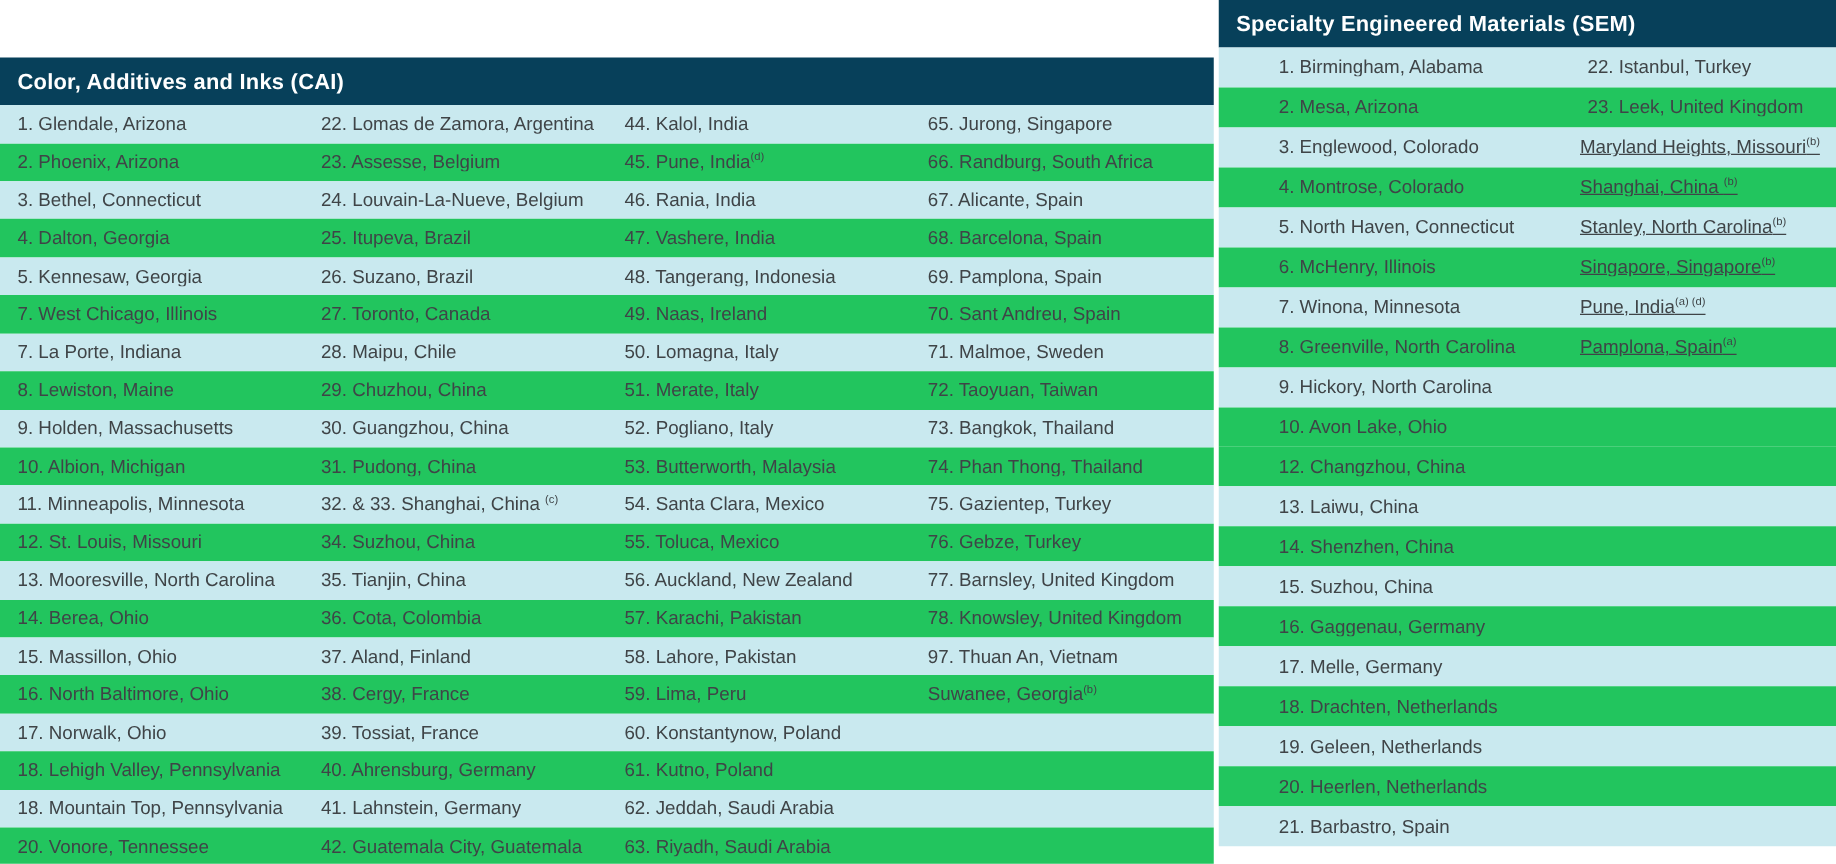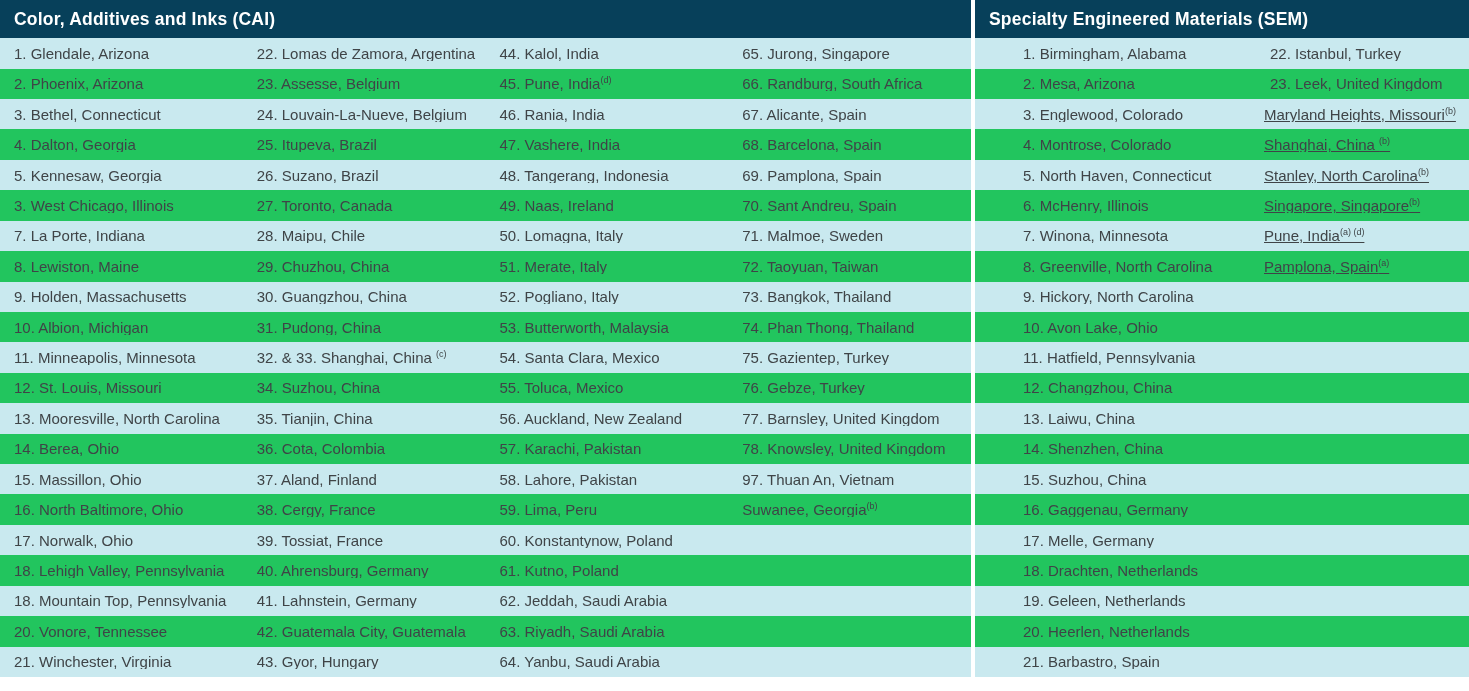--- a/index.html
+++ b/index.html
@@ -3,21 +3,21 @@
 <meta charset="utf-8">
 <style>
   * { margin:0; padding:0; box-sizing:border-box; }
   html,body { background:#ffffff; }
   body {
     width:1469px; height:691px; overflow:hidden;
     font-family:"Liberation Sans", sans-serif;
   }
   .wrap { display:flex; width:1469px; height:691px; }
   .loc-table { display:flex; flex-direction:column; }
-  .loc-table.cai { width:971px; margin-right:4px; }
+  .loc-table.cai { width:971px; margin-right:4px;margin-top:46px; }
   .loc-table.sem { width:494px; }
   .thead {
     height:38px; flex:0 0 38px;
     background:var(--header-bg,#07405a);
     color:var(--header-text,#ffffff);
     font-weight:bold; font-size:17.5px; letter-spacing:.2px;
     display:flex; align-items:center; padding-left:14px;
   }
   .tbody { height:639px; flex:0 0 639px; display:flex; flex-direction:column;justify-content:flex-end; }
   .row { flex:1 1 auto; display:flex; align-items:center; background:#22c55e; }
@@ -66,21 +66,21 @@
           <div class="cell">47. Vashere, India</div>
           <div class="cell">68. Barcelona, Spain</div>
         </div>
         <div class="row odd">
           <div class="cell">5. Kennesaw, Georgia</div>
           <div class="cell">26. Suzano, Brazil</div>
           <div class="cell">48. Tangerang, Indonesia</div>
           <div class="cell">69. Pamplona, Spain</div>
         </div>
         <div class="row">
-          <div class="cell">3. West Chicago, Illinois</div>
+          <div class="cell">7. West Chicago, Illinois</div>
           <div class="cell">27. Toronto, Canada</div>
           <div class="cell">49. Naas, Ireland</div>
           <div class="cell">70. Sant Andreu, Spain</div>
         </div>
         <div class="row odd">
           <div class="cell">7. La Porte, Indiana</div>
           <div class="cell">28. Maipu, Chile</div>
           <div class="cell">50. Lomagna, Italy</div>
           <div class="cell">71. Malmoe, Sweden</div>
         </div>
@@ -209,24 +209,20 @@
           <div class="cell indent">Pamplona, Spain<sup>(a)</sup></div>
         </div>
         <div class="row odd">
           <div class="cell">9. Hickory, North Carolina</div>
           <div class="cell"></div>
         </div>
         <div class="row">
           <div class="cell">10. Avon Lake, Ohio</div>
           <div class="cell"></div>
         </div>
-        <div class="row odd">
-          <div class="cell">11. Hatfield, Pennsylvania</div>
-          <div class="cell"></div>
-        </div>
         <div class="row">
           <div class="cell">12. Changzhou, China</div>
           <div class="cell"></div>
         </div>
         <div class="row odd">
           <div class="cell">13. Laiwu, China</div>
           <div class="cell"></div>
         </div>
         <div class="row">
           <div class="cell">14. Shenzhen, China</div>

